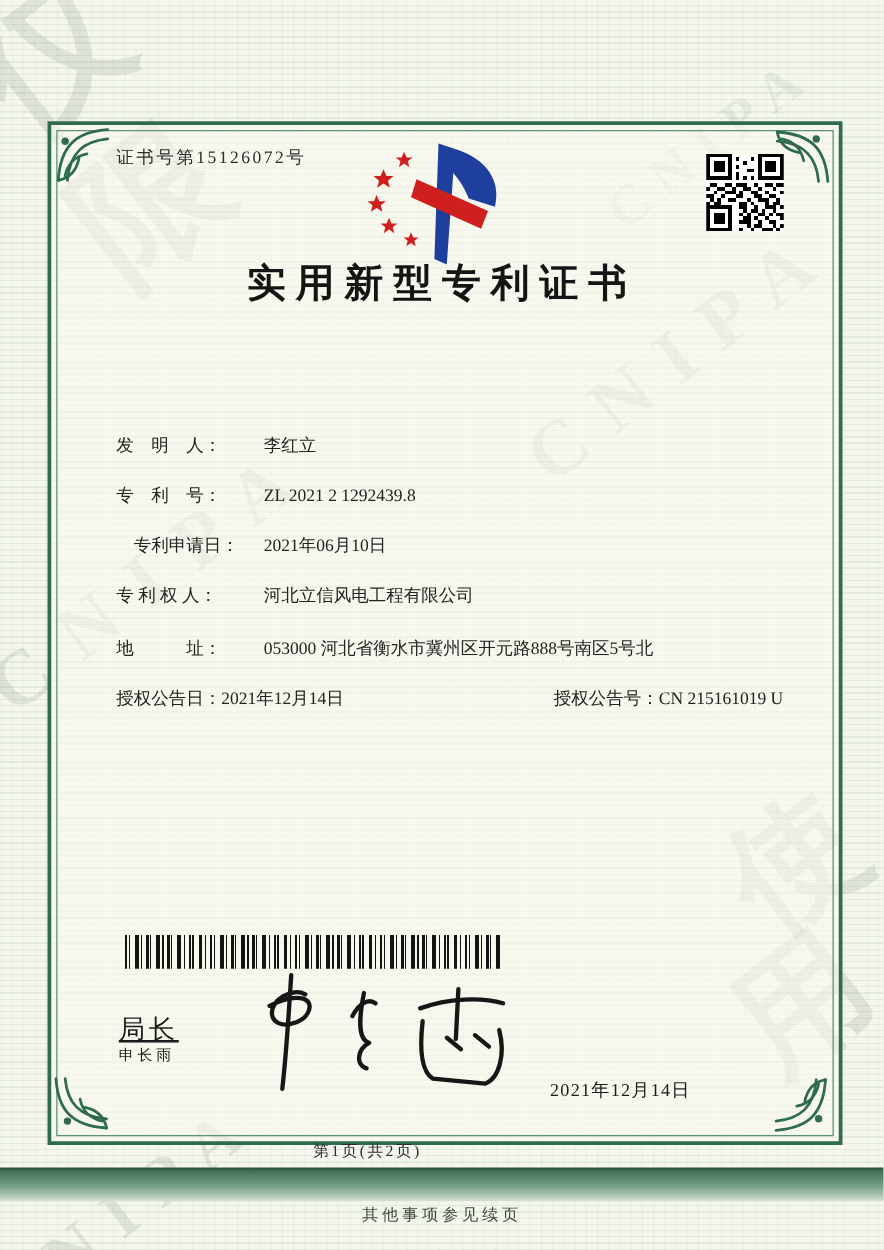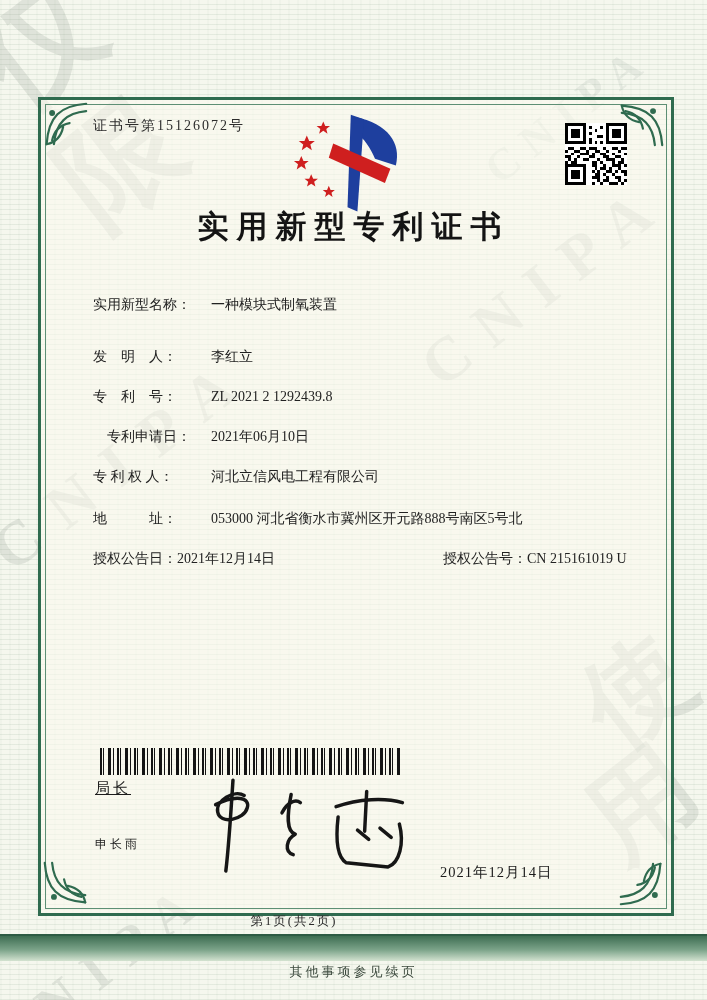--- a/index.html
+++ b/index.html
@@ -78,21 +78,21 @@
   .paras p{margin:0;text-indent:2em;}
   .barcode{
     left:100px;top:748px;width:302px;height:27px;
     background:
       repeating-linear-gradient(90deg,
         #141414 0px, #141414 2px, transparent 2px, transparent 3px,
         #141414 3px, #141414 4px, transparent 4px, transparent 8px,
         #141414 8px, #141414 11px, transparent 11px, transparent 13px,
         #141414 13px, #141414 14px, transparent 14px, transparent 17px);
   }
-  .comm-title{left:95px;top:779px;font-size:15px;letter-spacing:3px;color:#1b1b1b;text-decoration:underline;}
+  .comm-title{left:95px;top:809px;font-size:21px;letter-spacing:3px;color:#1b1b1b;text-decoration:underline;}
   .comm-name{left:95px;top:836px;font-size:12px;letter-spacing:3px;color:#1b1b1b;}
   .signature{left:185px;top:772px;width:245px;height:100px;}
   .issue-date{left:440px;top:863px;font-size:14.5px;letter-spacing:1px;color:#1b1b1b;}
   .page-no{left:0;top:913px;width:588px;text-align:center;font-size:12.5px;letter-spacing:2px;color:#2a2a2a;}
   .band{
     left:0;top:934px;width:707px;height:25px;
     border-top:2px solid #2d5b44;
     background:linear-gradient(180deg,#3d6d52 0%, #7ba389 55%, #d3e2d0 100%);
   }
   .note{left:0;top:963px;width:707px;text-align:center;font-size:13px;letter-spacing:3px;color:#3c4a3e;}
@@ -262,23 +262,20 @@
         <rect x="9" y="20" width="1" height="1"></rect>
           <rect x="12" y="20" width="1" height="1"></rect>
           <rect x="15" y="20" width="3" height="1"></rect>
           <rect x="19" y="20" width="1" height="1"></rect>
       </g>
     </svg>
   </div>
 
   <div class="abs title">实用新型专利证书</div>
 
-  <div class="abs row r1">
-    <span class="lbl">实用新型名称：</span><span class="val">一种模块式制氧装置</span>
-  </div>
   <div class="abs row r2">
     <span class="lbl">发　明　人：</span><span class="val">李红立</span>
   </div>
   <div class="abs row r3">
     <span class="lbl">专　利　号：</span><span class="val">ZL 2021 2 1292439.8</span>
   </div>
   <div class="abs row r4">
     <span class="lbl">专利申请日：</span><span class="val">2021年06月10日</span>
   </div>
   <div class="abs row r5">

